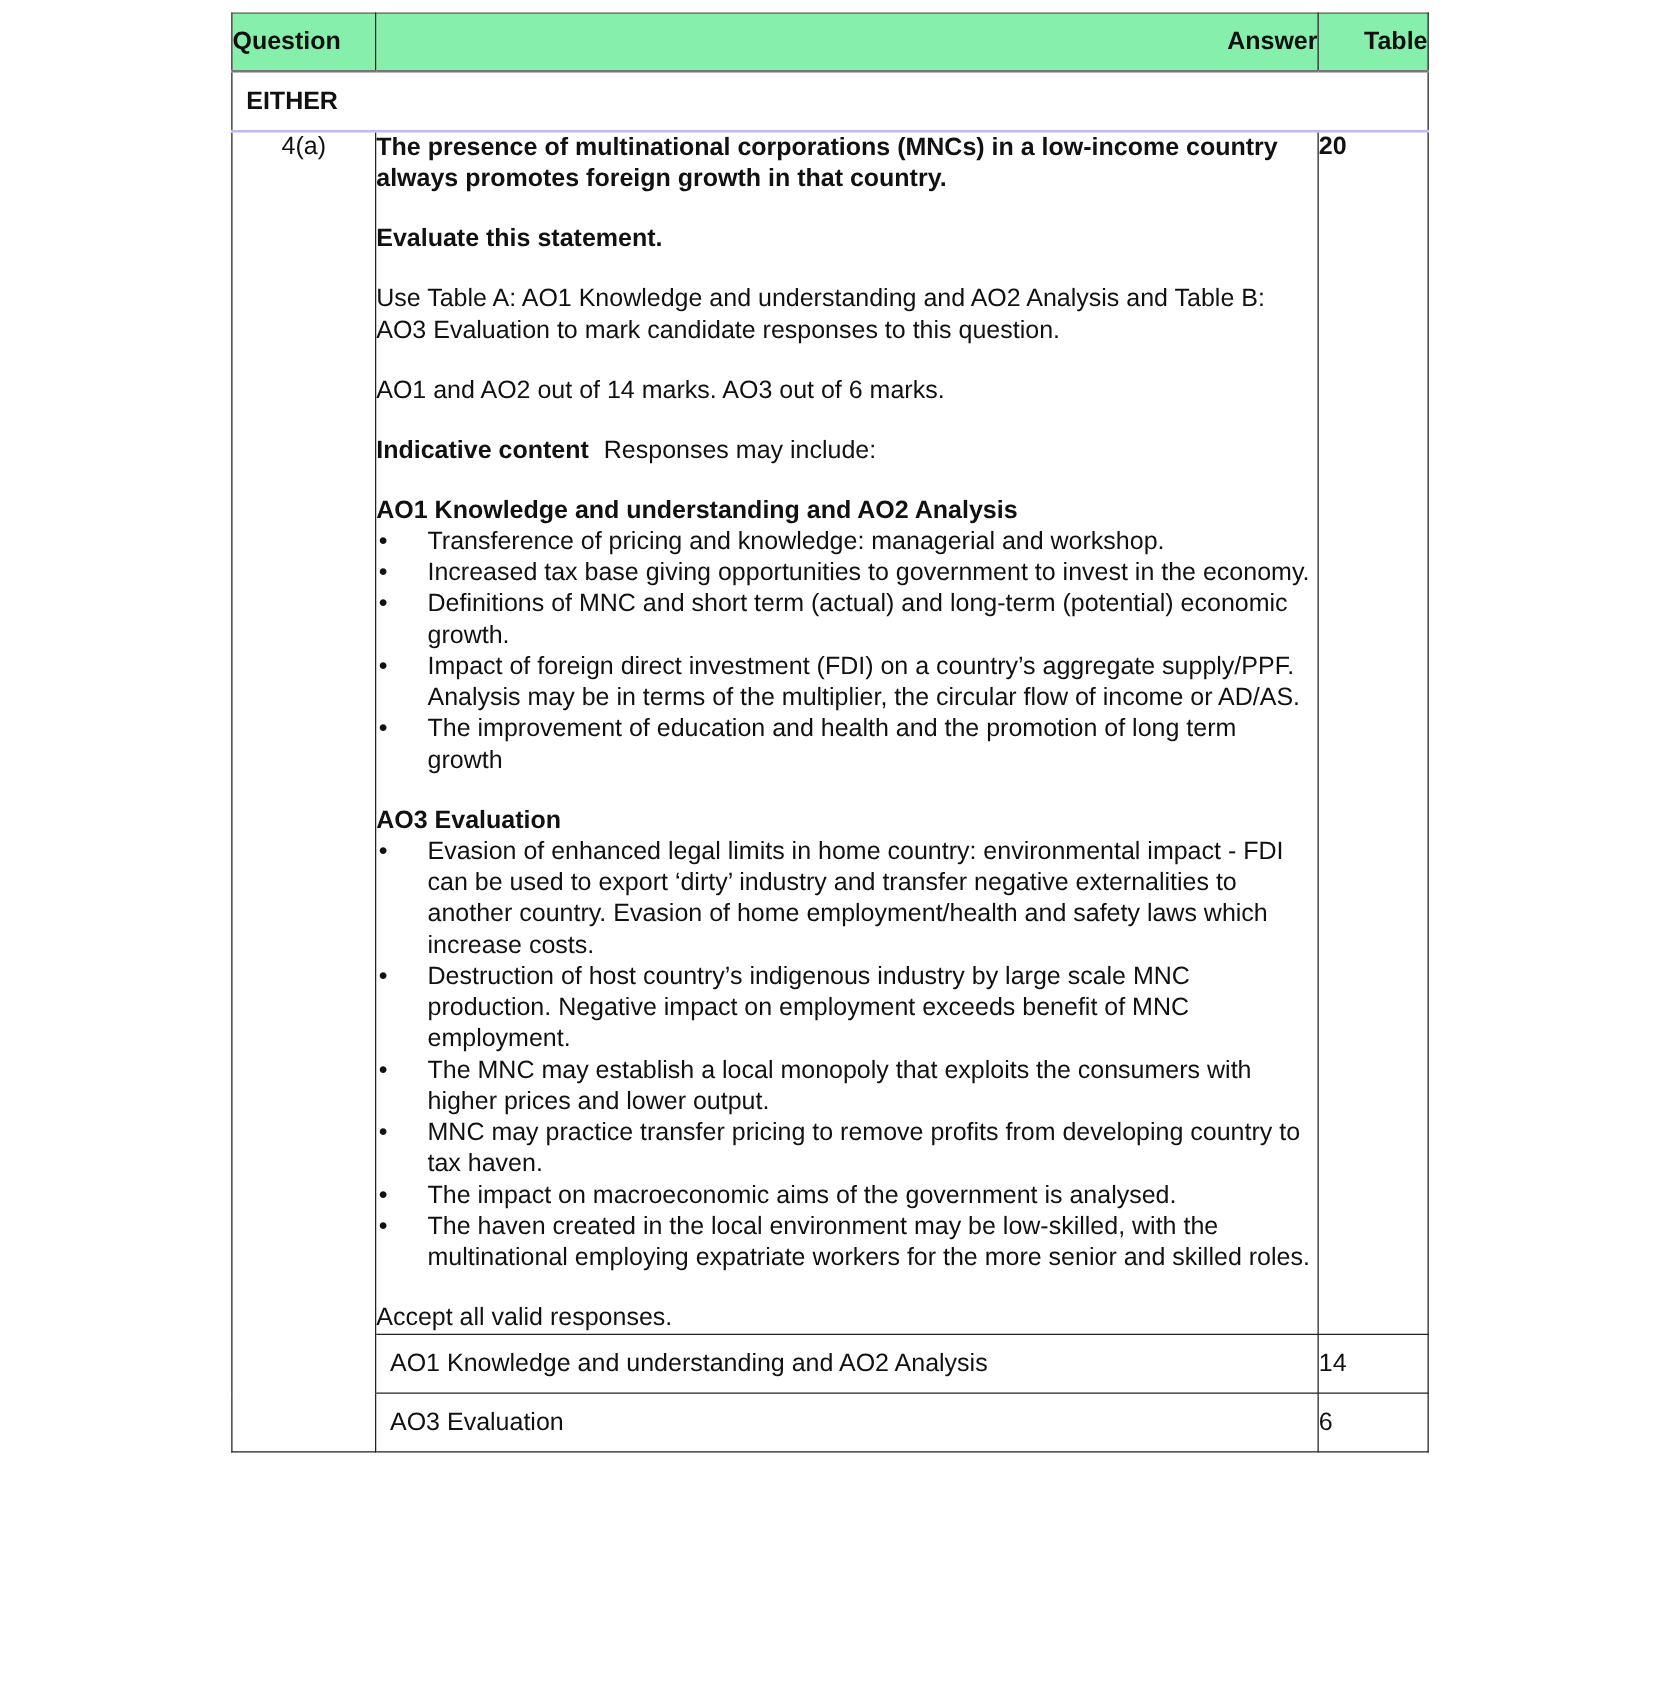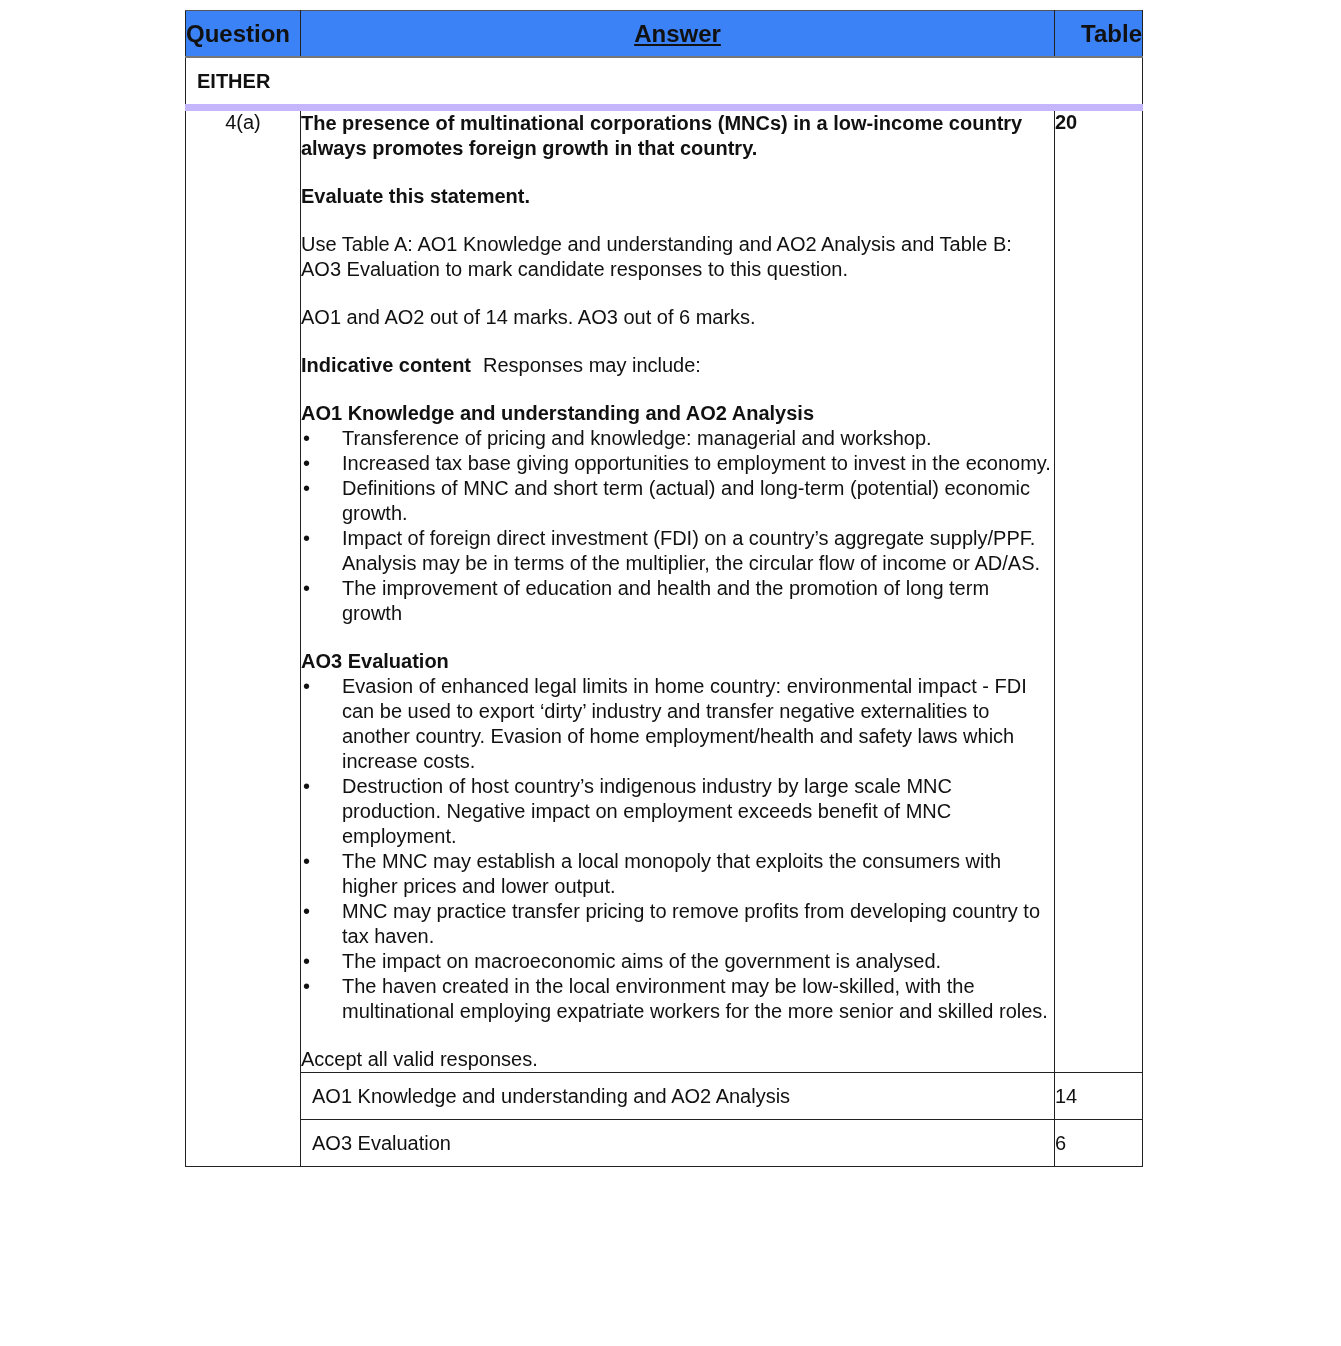--- a/index.html
+++ b/index.html
@@ -29,38 +29,38 @@
   table.ms td, table.ms th {
     border: 1.3px solid #222;
     vertical-align: top;
     padding: 0;
   }
   col.c-q { width: 115px; }
   col.c-a { width: 754px; }
   col.c-m { width: 88px; }
 
   tr.header th {
-    background: #3b82f6;
+    background: #86efac;
     font-weight: bold;
     height: 45px;
-    font-size: 24px;
+    font-size: 20px;
     vertical-align: middle;
     border-top: 1.5px solid #555;
     border-bottom: 2px solid #777;
   }
   th.h-q { text-align: left; padding-left: 11px; }
-  th.h-a { text-align: center; text-decoration: underline; }
+  th.h-a { text-align: right; }
   th.h-m { text-align: right; padding-right: 10px; }
 
   tr.either td {
     height: 46px;
     vertical-align: middle;
     font-weight: bold;
     padding-left: 11px;
-    border-bottom: 7px solid #c4b5fd;
+    border-bottom: 2px solid #c4b5fd;
   }
 
   td.qnum {
     text-align: center;
     padding-top: 10px;
     font-size: 20px;
     padding-right: 20px;
   }
   td.answer {
     padding: 10px 10px 10px 11px;
@@ -124,21 +124,21 @@
         <p class="bold">The presence of multinational corporations (MNCs) in a low-income country always promotes foreign growth in that country.</p>
         <p class="bold gap">Evaluate this statement.</p>
         <p class="gap">Use Table A: AO1 Knowledge and understanding and AO2 Analysis and Table B: AO3 Evaluation to mark candidate responses to this question.</p>
         <p class="gap">AO1 and AO2 out of 14 marks. AO3 out of 6 marks.</p>
         <p class="gap">
           <span class="indic-label">Indicative content</span><span>Responses may include:</span>
         </p>
         <p class="bold gap">AO1 Knowledge and understanding and AO2 Analysis</p>
         <ul class="bullets gap">
           <li><span class="dot">•</span><span>Transference of pricing and knowledge: managerial and workshop.</span></li>
-          <li><span class="dot">•</span><span>Increased tax base giving opportunities to employment to invest in the economy.</span></li>
+          <li><span class="dot">•</span><span>Increased tax base giving opportunities to government to invest in the economy.</span></li>
           <li><span class="dot">•</span><span>Definitions of MNC and short term (actual) and long-term (potential) economic growth.</span></li>
           <li><span class="dot">•</span><span>Impact of foreign direct investment (FDI) on a country’s aggregate supply/PPF. Analysis may be in terms of the multiplier, the circular flow of income or AD/AS.</span></li>
           <li><span class="dot">•</span><span>The improvement of education and health and the promotion of long term growth</span></li>
         </ul>
         <p class="bold gap">AO3 Evaluation</p>
         <ul class="bullets gap">
           <li><span class="dot">•</span><span>Evasion of enhanced legal limits in home country: environmental impact - FDI can be used to export ‘dirty’ industry and transfer negative externalities to another country. Evasion of home employment/health and safety laws which increase costs.</span></li>
           <li><span class="dot">•</span><span>Destruction of host country’s indigenous industry by large scale MNC production. Negative impact on employment exceeds benefit of MNC employment.</span></li>
           <li><span class="dot">•</span><span>The MNC may establish a local monopoly that exploits the consumers with higher prices and lower output.</span></li>
           <li><span class="dot">•</span><span>MNC may practice transfer pricing to remove profits from developing country to tax haven.</span></li>

